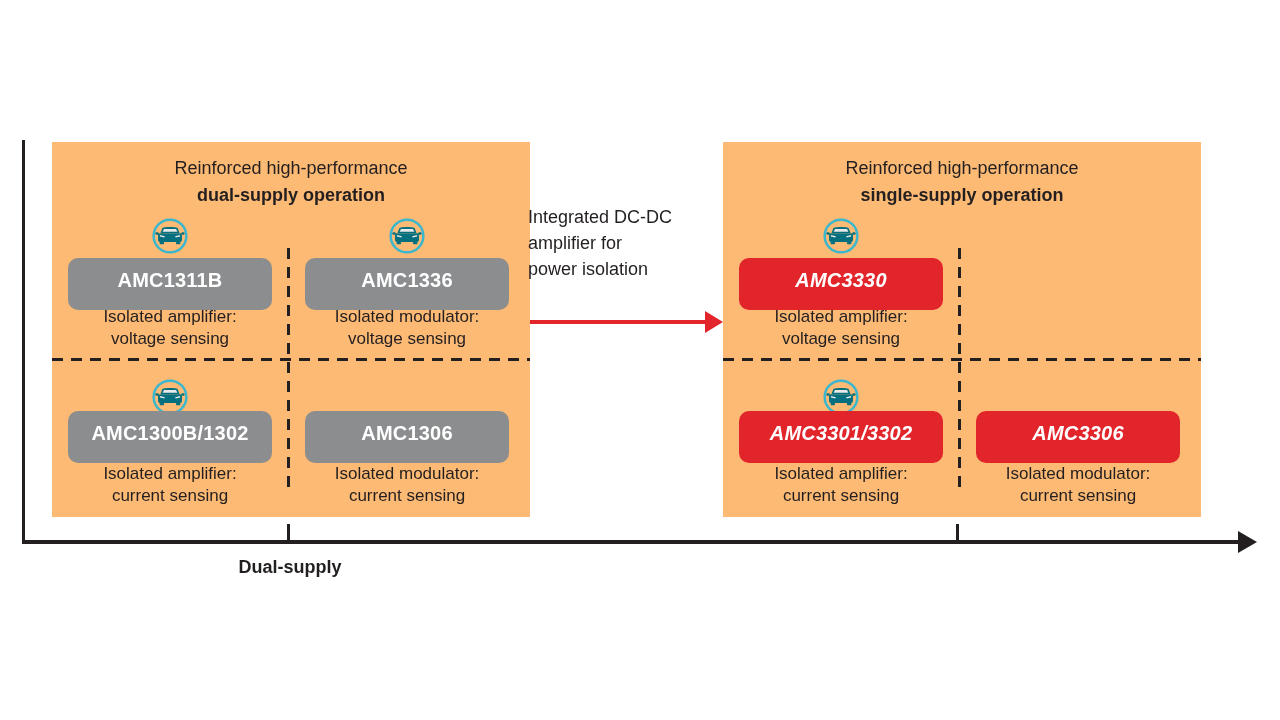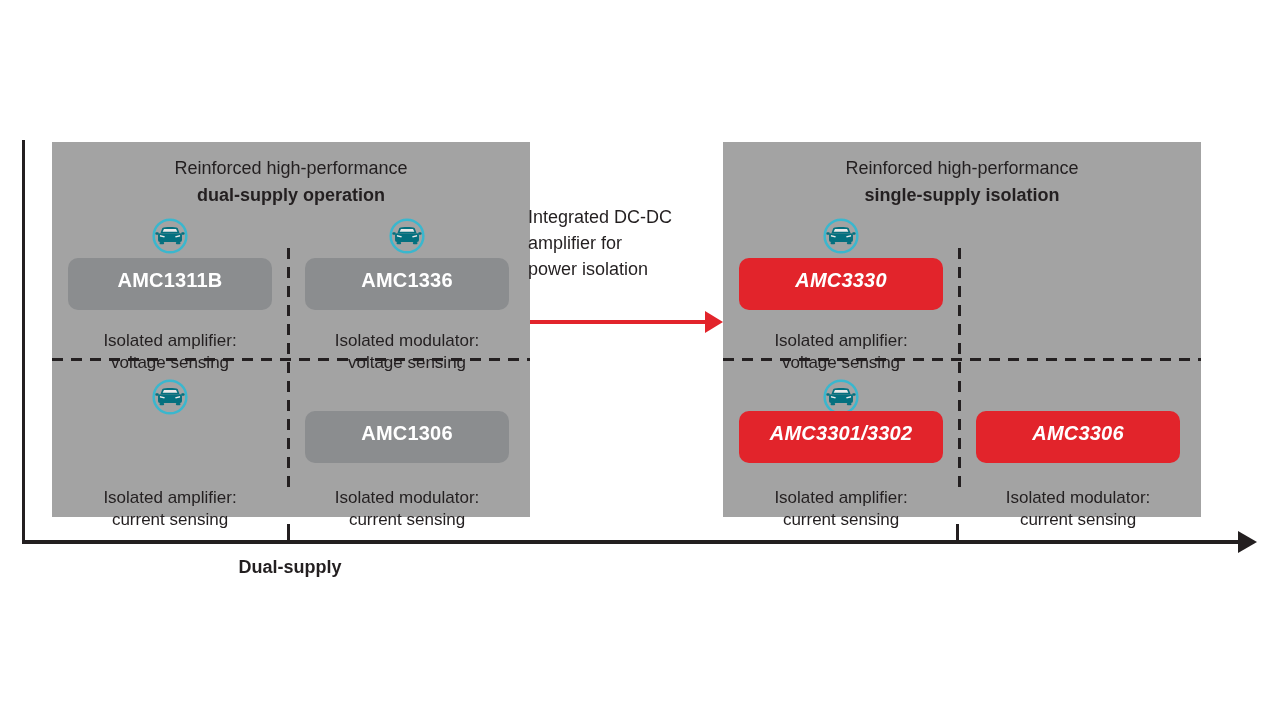--- a/index.html
+++ b/index.html
@@ -1,20 +1,20 @@
 <!DOCTYPE html>
 <html><head>
 <meta charset="utf-8">
 <style>
   html,body { margin:0; padding:0; background:#ffffff; }
   body { font-family:"Liberation Sans", sans-serif; color:#231f20; }
   .stage { position:relative; width:1280px; height:720px; background:#ffffff; overflow:hidden; }
 
   
-  .panel { position:absolute; top:142px; width:478px; height:375px; background:#a3a3a3; }
+  .panel { position:absolute; top:142px; width:478px; height:375px; background:#fdba74; }
   #panel-dual { left:52px; }
   #panel-single { left:723px; }
 
   .panel-title { position:absolute; top:13px; left:0; width:100%; text-align:center;
                  font-size:18px; line-height:27px; }
   .panel-title .t2 { font-weight:bold; }
 
   
   .dash-h { position:absolute; left:0; top:216px; width:100%; height:3px;
             background:repeating-linear-gradient(90deg,#231f20 0 11px,transparent 11px 19px); }
@@ -28,21 +28,21 @@
   .q-r1 { top:75px; }
   .q-r2 { top:236px; }
   .car  { position:absolute; top:0; left:91px; width:38px; height:38px; }
   .chip { position:absolute; left:8px; width:204px; height:52px; border-radius:10px;
           color:#ffffff; font-weight:bold; font-size:20px; line-height:45px;
           text-align:center; letter-spacing:0.2px; }
   .chip.gray { background:#8b8d8f; }
   .chip.red  { background:#e2242b;font-style:italic; }
   .q-r1 .chip { top:41px; }
   .q-r2 .chip { top:33px; }
-  .desc { position:absolute; left:0; width:220px; text-align:center; font-size:17px; line-height:22px;margin-top:24px; }
+  .desc { position:absolute; left:0; width:220px; text-align:center; font-size:17px; line-height:22px; }
   .q-r1 .desc { top:89px; }
   .q-r2 .desc { top:85px; }
 
   
   #connector-label { position:absolute; left:528px; top:204px; width:196px;
                      font-size:18px; line-height:26px; }
   #arrow-line { position:absolute; left:530px; top:320px; width:177px; height:4px; background:#e2242b; }
   #arrow-head { position:absolute; left:705px; top:311px; width:0; height:0;
                 border-left:18px solid #e2242b; border-top:11px solid transparent;
                 border-bottom:11px solid transparent; }
@@ -117,20 +117,21 @@
       <div class="desc">
         <div>Isolated modulator:</div>
         <div>voltage sensing</div>
       </div>
     </div>
 
     <div class="quad q-r2 q-c1">
       <svg class="car">
           <use href="#car-icon"></use>
         </svg>
+      <div class="chip gray">AMC1300B/1302</div>
       <div class="desc">
         <div>Isolated amplifier:</div>
         <div>current sensing</div>
       </div>
     </div>
 
     <div class="quad q-r2 q-c2">
       <div class="chip gray">AMC1306</div>
       <div class="desc">
         <div>Isolated modulator:</div>
@@ -143,21 +144,21 @@
     <div>Integrated DC-DC</div>
     <div>amplifier for</div>
     <div>power isolation</div>
   </div>
   <div id="arrow-line"></div>
   <div id="arrow-head"></div>
 
   <div class="panel" id="panel-single">
     <div class="panel-title">
       <div class="t1">Reinforced high-performance</div>
-      <div class="t2">single-supply isolation</div>
+      <div class="t2">single-supply operation</div>
     </div>
     <div class="dash-h"></div>
     <div class="dash-v"></div>
 
     <div class="quad q-r1 q-c1">
       <svg class="car">
           <use href="#car-icon"></use>
         </svg>
       <div class="chip red">AMC3330</div>
       <div class="desc">

